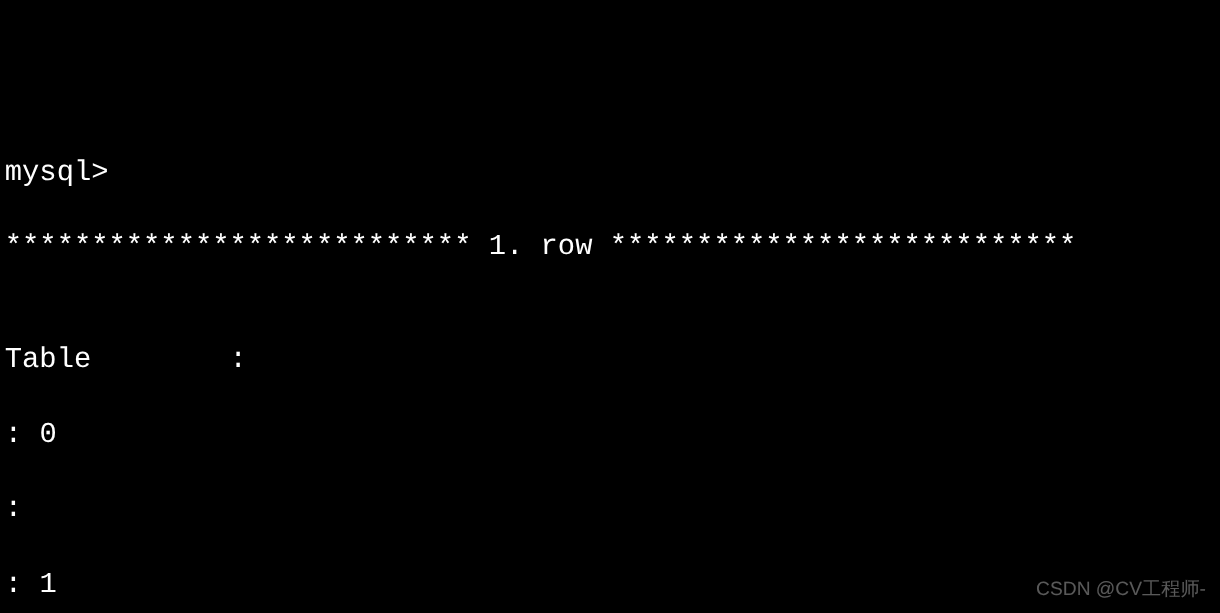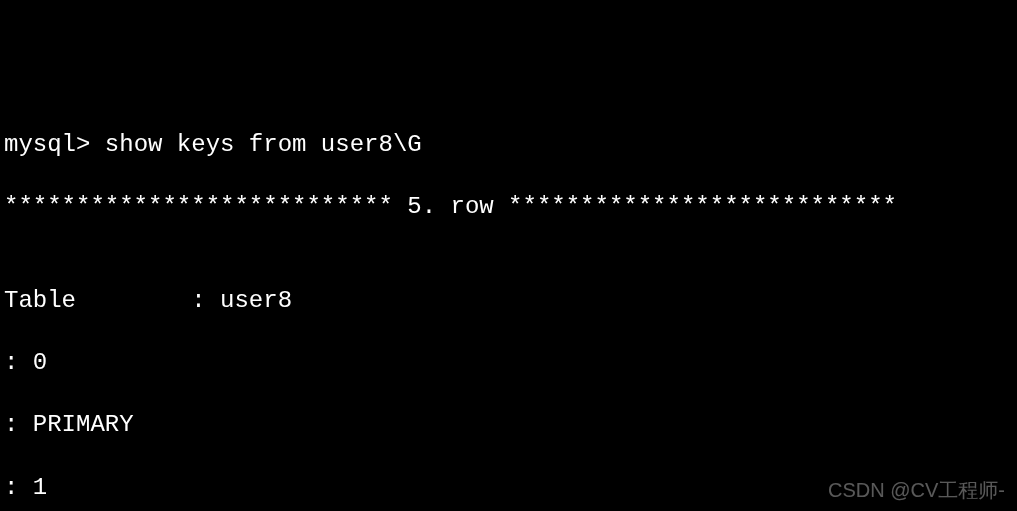--- a/index.html
+++ b/index.html
@@ -36,45 +36,45 @@
     .field-sep {
       display: inline-block;
     }
     .field-value {
       display: inline-block;
     }
     .watermark {
       position: absolute;
       bottom: 8px;
       right: 12px;
-      font-size: 20px;
+      font-size: 16px;
       color: rgba(255, 255, 255, 0.35);
       font-family: Arial, sans-serif;
     }
   </style>
 </head>
 <body>
 
 
 
 <div class="prompt-line">
-  <span>mysql&gt; </span><span>show keys from user8\G</span>
+  <span>mysql&gt; </span>
 </div>
 <div class="row-line">
-  <span>*************************** </span><span>5. row</span><span> ***************************</span>
+  <span>*************************** </span><span>1. row</span><span> ***************************</span>
 </div>
 
 <div class="field-row">
-  <span class="field-label">Table</span><span class="field-sep">: </span><span class="field-value">user8</span>
+  <span class="field-label">Table</span><span class="field-sep">: </span>
 </div>
 <div class="field-row">
   <span class="field-sep">: </span><span class="field-value">0</span>
 </div>
 <div class="field-row">
-  <span class="field-sep">: </span><span class="field-value">PRIMARY</span>
+  <span class="field-sep">: </span>
 </div>
 <div class="field-row">
   <span class="field-sep">: </span><span class="field-value">1</span>
 </div>
 
 
 
 
 
 

